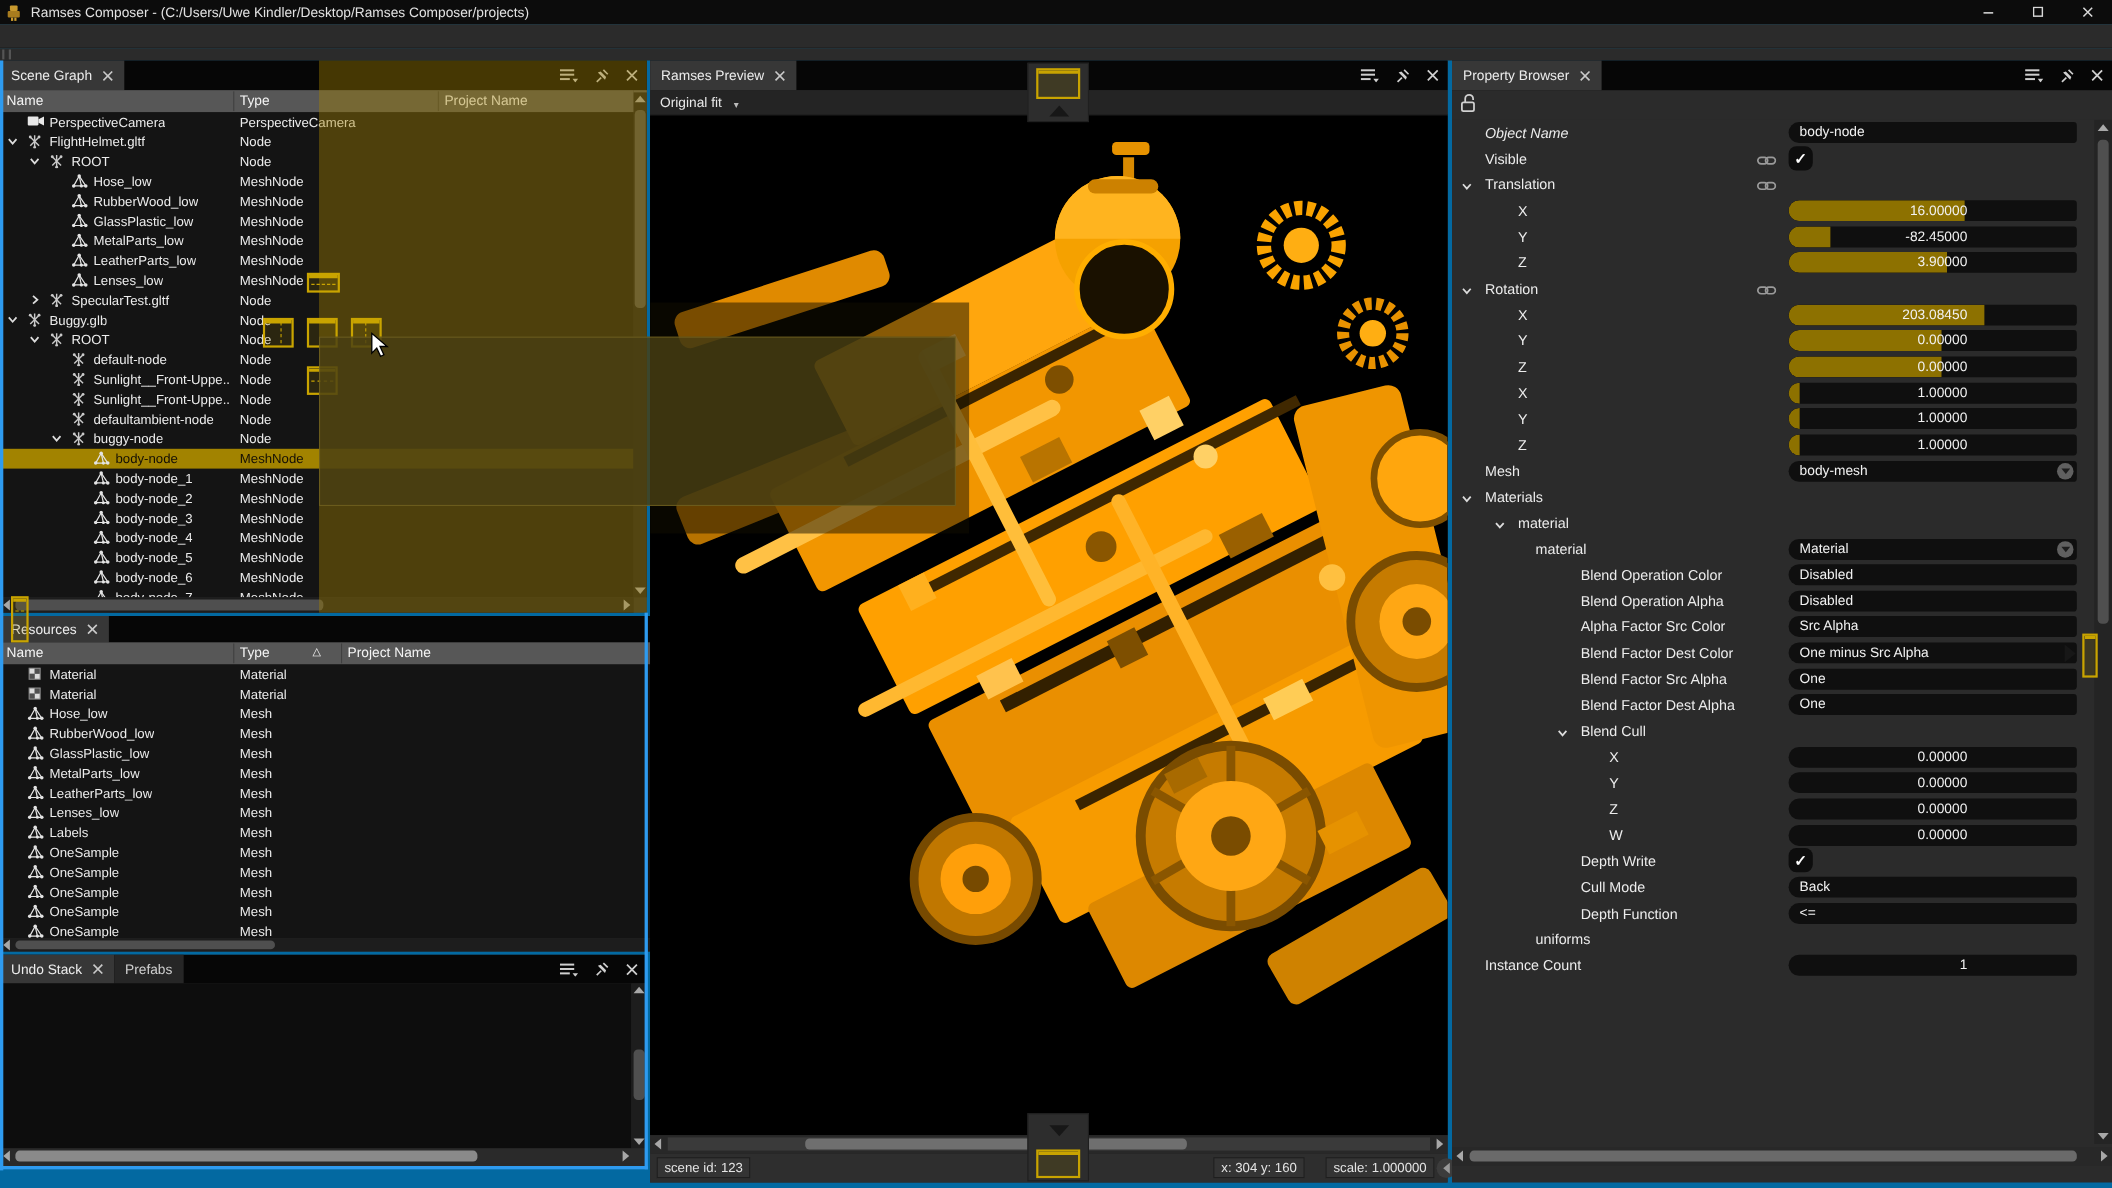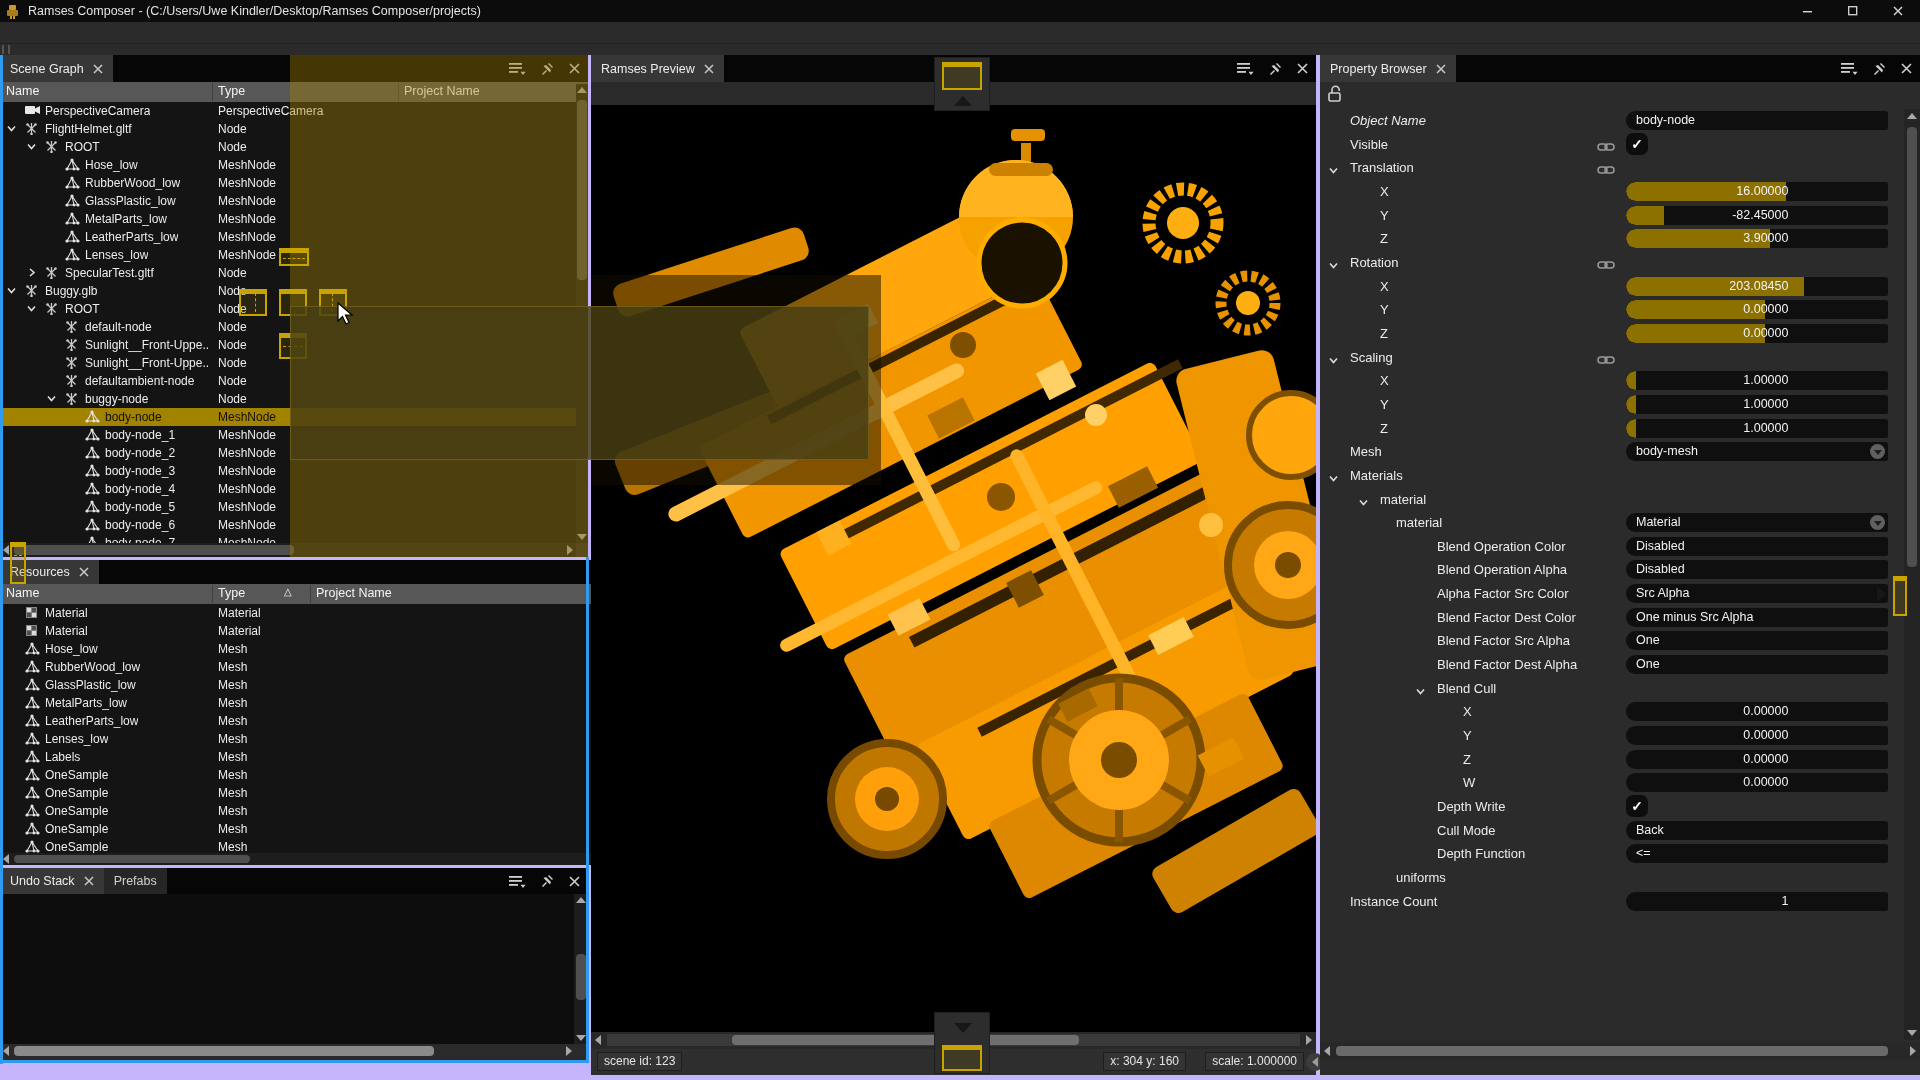--- a/index.html
+++ b/index.html
@@ -1,18 +1,18 @@
 <!DOCTYPE html>
 <html><head>
 <meta charset="utf-8">
 <style>
   *{margin:0;padding:0;box-sizing:border-box}
   html,body{background:#1a1a1a}
   body{font-family:"Liberation Sans",sans-serif;color:#e6e6e6}
-  .stage{position:relative;width:1920px;height:1080px;background:#c4b5fd;overflow:hidden}
+  .stage{position:relative;width:1920px;height:1080px;background:#0369a1;overflow:hidden}
 
   
   .titlebar{position:absolute;left:0;top:0;width:1920px;height:22px;background:#0c0c0c;display:flex;align-items:center}
   .appicon{margin-left:5px;width:15px;height:15px}
   .titletext{margin-left:8px;font-size:12.5px;color:#e2e2e2;white-space:nowrap}
   .winbtns{position:absolute;right:0;top:0;height:22px;display:flex}
   .winbtn{width:45px;height:22px;display:flex;align-items:center;justify-content:center;color:#d8d8d8;font-size:11px}
   .menubar{position:absolute;left:0;top:22px;width:1920px;height:22px;background:#2b2b2b;display:flex;align-items:center;border-bottom:1px solid #222}
   .mitem{padding:0 11px;font-size:12.5px;color:#ececec;line-height:22px}
   .gripstrip{position:absolute;left:0;top:44px;width:1920px;height:11px;background:#2b2b2b}
@@ -988,20 +988,24 @@
               <path d="M5 3 L10 8 L9 10.5 L2.5 4 Z" fill="#cfcfcf"></path>
               <path d="M5.5 8.5 L1.5 12.5" stroke="#cfcfcf" stroke-width="1.5"></path>
             </svg>
           </span>
         <span class="ticonbtn">
             <svg width="11" height="11">
               <path d="M1 1 L10 10 M10 1 L1 10" stroke="#cfcfcf" stroke-width="1.6"></path>
             </svg>
           </span>
       </div>
+    </div>
+    <div class="pv-toolbar">
+      <span class="pv-label">Original fit</span>
+      <span class="pv-caret">▾</span>
     </div>
 
     <div class="viewport">
       
       <svg width="725" height="927" viewBox="0 0 725 927">
         <rect width="725" height="927" fill="#000"></rect>
         <g>
           <rect x="20" y="150" width="200" height="34" rx="10" transform="rotate(-18 120 167)" fill="#e08a00"></rect>
           <rect x="20" y="300" width="260" height="46" rx="10" transform="rotate(-22 150 323)" fill="#b87300"></rect>
           <rect x="150" y="150" width="310" height="86" rx="6" transform="rotate(-27 305 193)" fill="#ffa60d"></rect>
@@ -1211,31 +1215,20 @@
         <div class="prow">
           <span class="pchev"></span>
           <span class="plabel" style="left: 60px;">Z</span>
           <span class="plink"></span>
           <div class="pctrl fld">
             <div class="sldfill" style="width: 53%;"></div>
             <span class="sldval">0.00000</span>
           </div>
         </div>
         <div class="prow">
-          <span class="pchev" style="left: 8px;"><svg width="11" height="11">
-              <path d="M2 3.5 L5.5 7.5 L9 3.5" stroke="#dcdcdc" stroke-width="1.6" fill="none"></path>
-            </svg></span>
-          <span class="plabel" style="left: 30px;">Scaling</span>
-          <span class="plink"><svg width="18" height="12" viewBox="0 0 18 12" fill="none" stroke="#9a9a9a" stroke-width="1.5">
-              <rect x="1" y="3" width="9" height="6" rx="3"></rect>
-              <rect x="8" y="3" width="9" height="6" rx="3"></rect>
-            </svg></span>
-
-        </div>
-        <div class="prow">
           <span class="pchev"></span>
           <span class="plabel" style="left: 60px;">X</span>
           <span class="plink"></span>
           <div class="pctrl fld">
             <div class="sldfill" style="width: 4%;"></div>
             <span class="sldval">1.00000</span>
           </div>
         </div>
         <div class="prow">
           <span class="pchev"></span>

